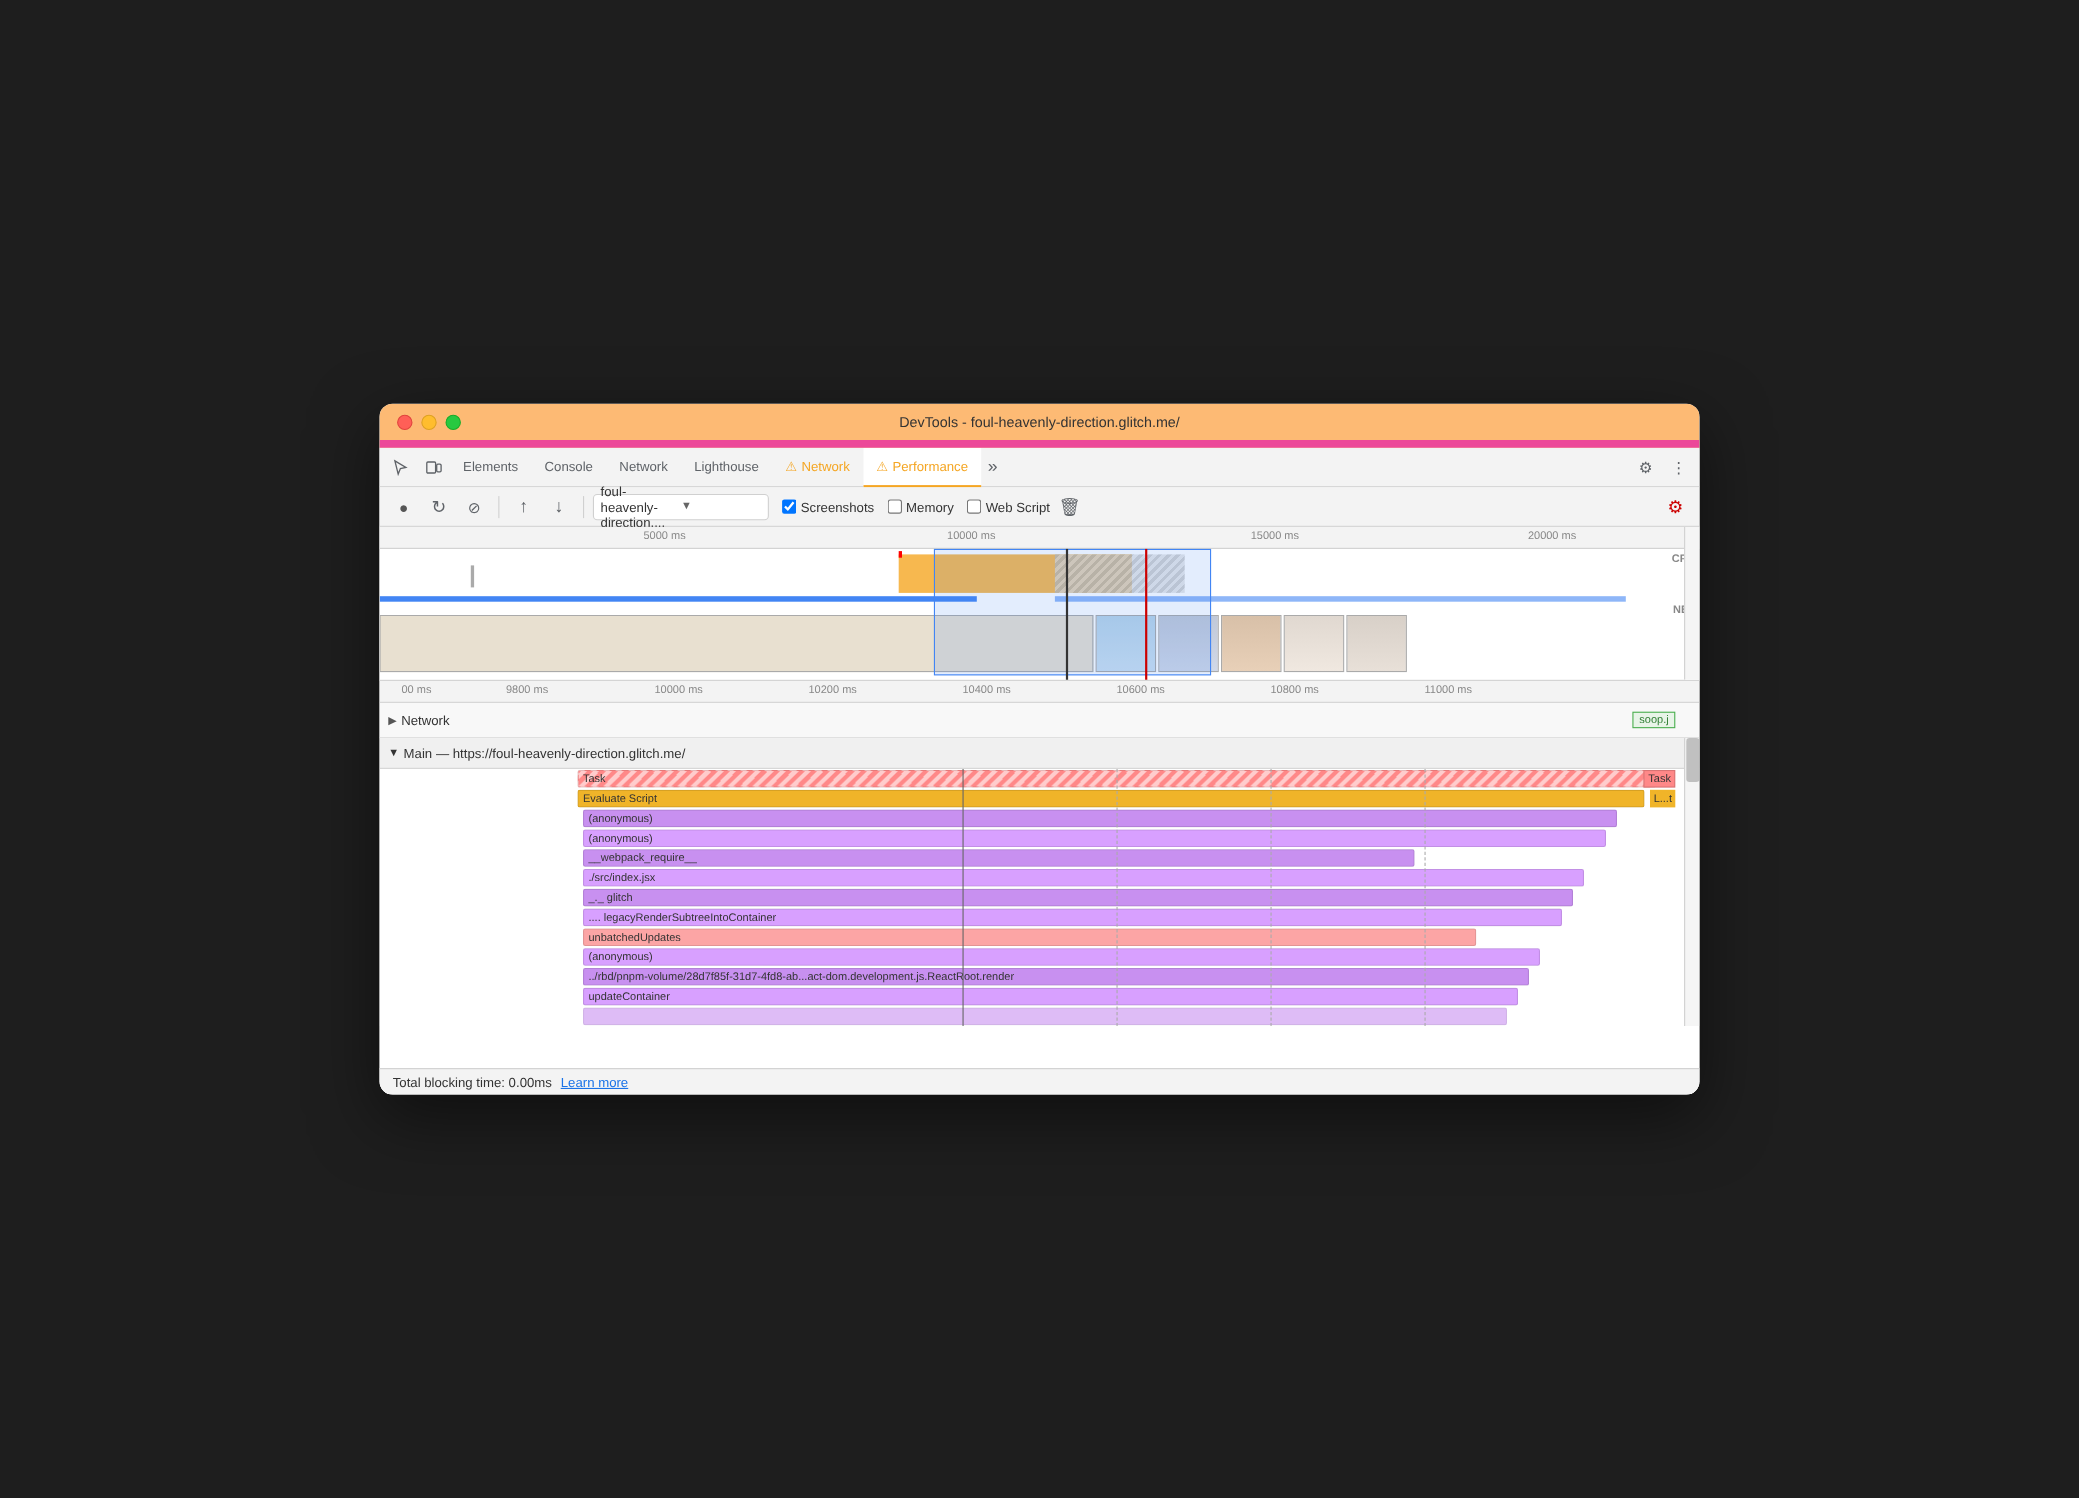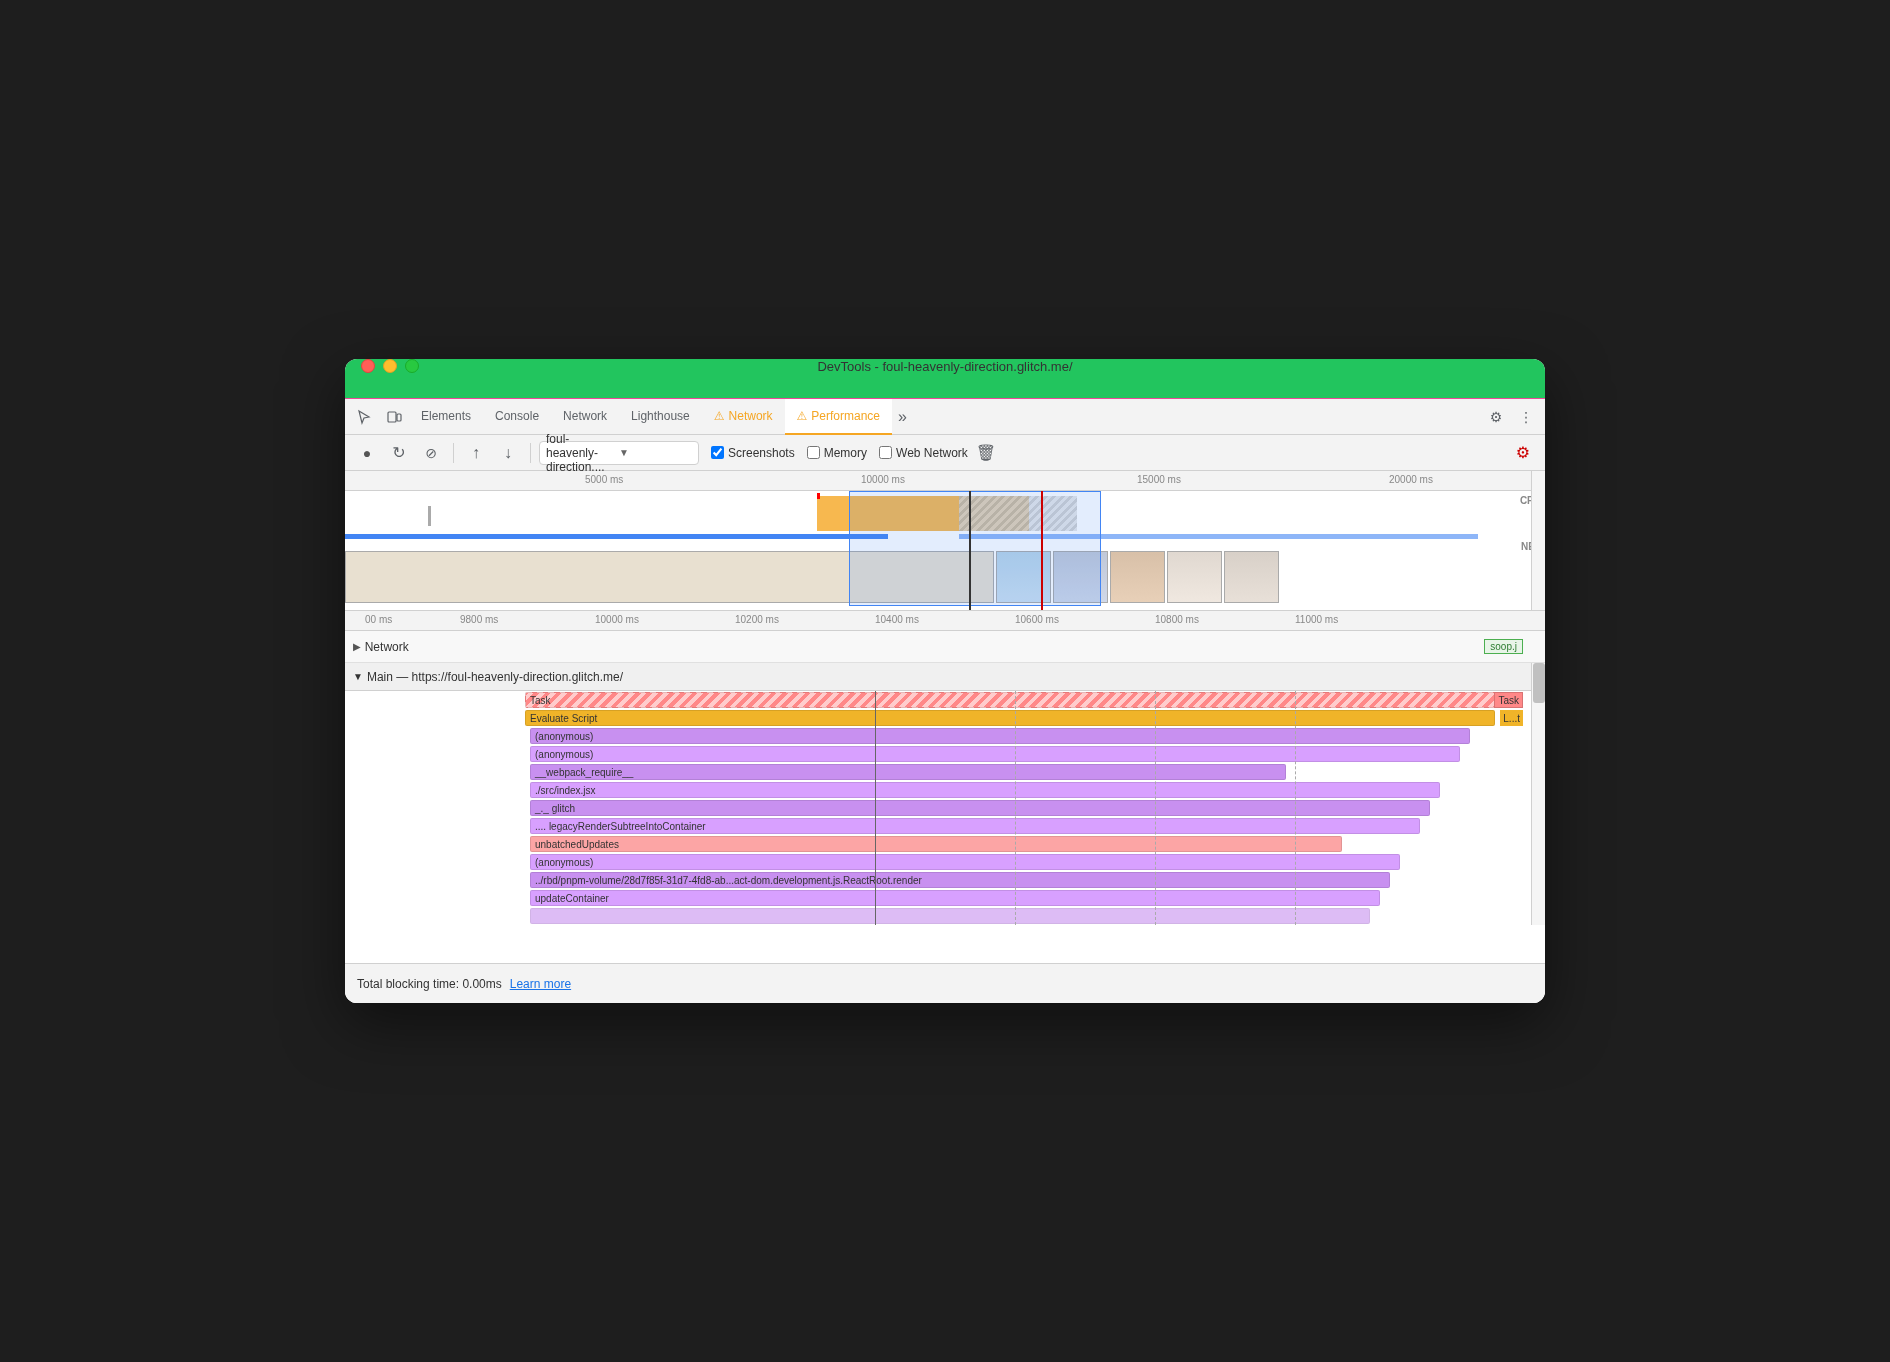--- a/index.html
+++ b/index.html
@@ -12,26 +12,26 @@
       font-family: -apple-system, BlinkMacSystemFont, 'Segoe UI', sans-serif;
     }
     .window {
       width: 1200px;
       background: #ffffff;
       border-radius: 12px;
       overflow: hidden;
       box-shadow: 0 20px 60px rgba(0,0,0,0.5);
     }
     .title-bar {
-      background: #22c55e;
+      background: #fdba74;
       height: 40px;
       display: flex;
-      align-items: flex-start;
+      align-items: center;
       padding: 0 16px;
-      border-bottom: 1px solid #ec4899;
+      border-bottom: 7px solid #ec4899;
       position: relative;
     }
     .traffic-lights {
       display: flex;
       gap: 8px;
     }
     .traffic-light {
       width: 14px;
       height: 14px;
       border-radius: 50%;
@@ -354,21 +354,21 @@
     
     .bar-evaluate {
       background: #f0b429;
     }
     
     .bar-func {
       background: #d8a0ff;
     }
     
     .status-bar {
-      height: 40px;
+      height: 24px;
       background: #f3f3f3;
       border-top: 1px solid #d0d0d0;
       display: flex;
       align-items: center;
       padding: 0 12px;
       font-size: 12px;
       color: #333;
       margin-top: 38px;
     }
     .status-link {
@@ -564,21 +564,21 @@
         <label class="toolbar-check">
           <input type="checkbox" checked="" style="">
           <span>Screenshots</span>
         </label>
         <label class="toolbar-check">
           <input type="checkbox" style="">
           <span>Memory</span>
         </label>
         <label class="toolbar-check">
           <input type="checkbox" style="">
-          <span>Web Network</span>
+          <span>Web Script</span>
         </label>
       </div>
       <div class="toolbar-trash">🗑</div>
       <div class="toolbar-spacer"></div>
       <div class="toolbar-settings-red">⚙</div>
     </div>
 
     <div class="timeline-overview">
 
       <div class="timeline-ruler">

